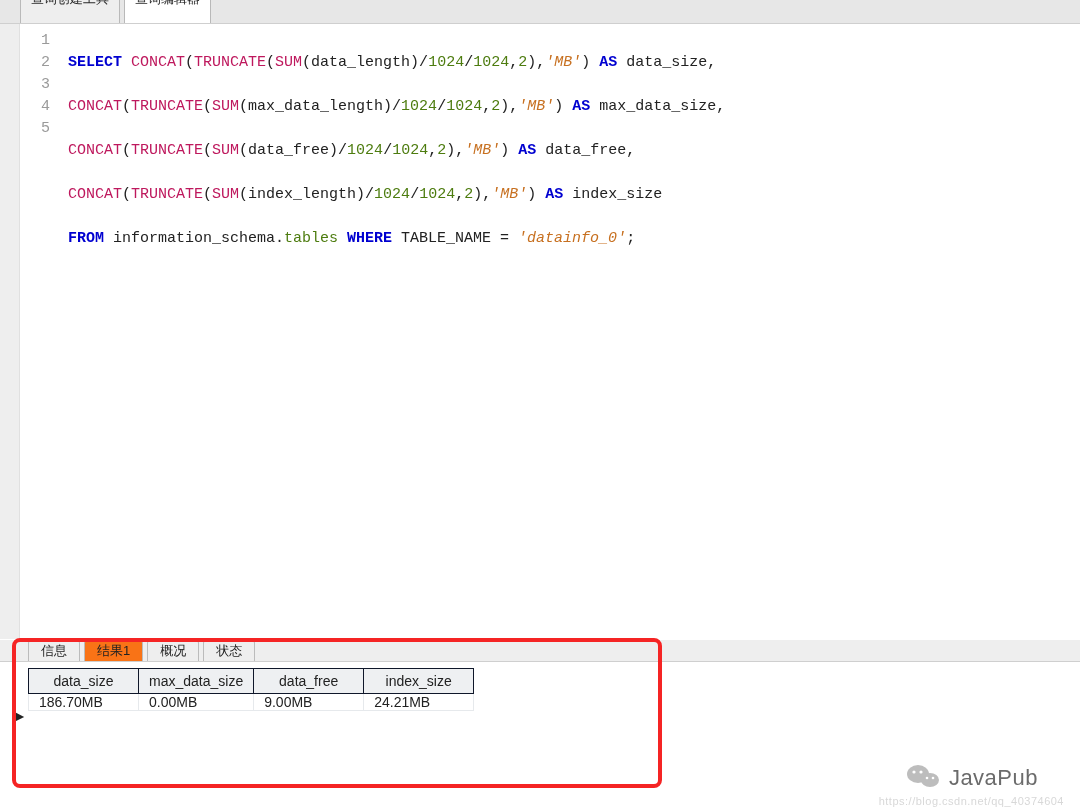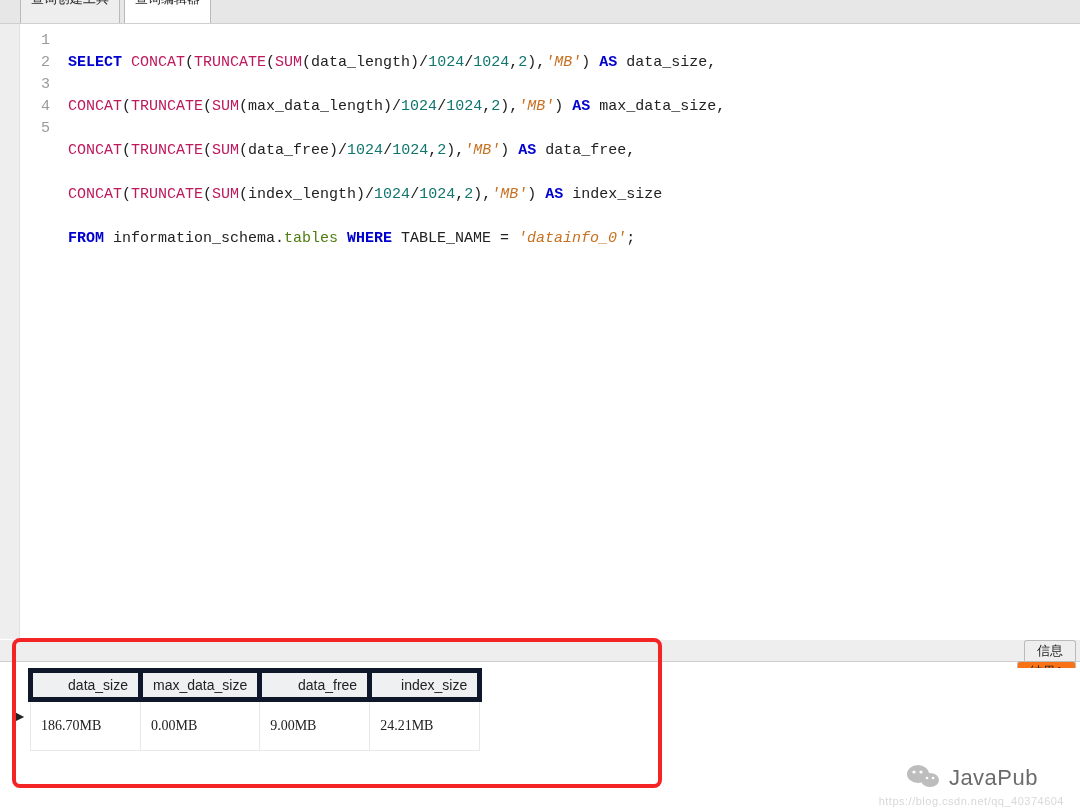--- a/index.html
+++ b/index.html
@@ -57,61 +57,60 @@
     flex:1;
     padding: 6px 0 0 8px;
     font-family: Consolas,"Courier New",monospace;
     font-size: 15px;
     line-height: 22px;
     white-space: pre;
     color: #222;
   }
   .kw { color: #0000d0; font-weight: bold; }
   .fn { color: #be185d; }
-  .num { color: #0f766e; }
+  .num { color: #4d7c0f; }
   .str { color: #c77020; font-style: italic; }
   .tbl { color: #4d7c0f; }
 
   
   .bottom {
     position:absolute; left:0; right:0; top:640px; height:160px;
   }
   .result-tabs{
     height:22px;
     background:#eee;
     display:flex;
     align-items:flex-end;
     padding-left:28px;
     border-bottom:1px solid #cfcfcf;
-    flex-direction:column;
   }
   .result-tabs .rtab{
     height:21px;line-height:20px;padding:0 12px;
     border:1px solid #bbb;border-bottom:none;border-radius:3px 3px 0 0;
     background:#eee;margin-right:4px;color:#222;cursor:pointer;
     font-size:13px;
   }
   .result-tabs .rtab.active{ background:#f97316;}
   .result-area{
     background:#fff;height:138px;position:relative;
   }
   .result-table{
     border-collapse:collapse;
     margin-top:6px;margin-left:28px;
     font-size:14px;color:#222;
   }
   .result-table th{
-    text-align:right;font-weight:normal;
+    text-align:center;font-weight:normal;
     background:#eef0f2;
-    border:5px solid #0f172a;
+    border:1px solid #0f172a;
     padding:4px 10px;min-width:110px;
   }
   .result-table td{
     border:1px solid #e6e9ec;
-    padding:16px 10px;background:#fff;font-family:Liberation Serif, serif;
+    padding:0 10px;background:#fff;
   }
   .row-marker{
     position:absolute;left:15px;top:41px;
     font-size:12px;color:#222;
   }
   
   .redbox{
     position:absolute;
     top:638px;left:12px;width:650px;height:150px;
     border:4px solid #f52424;border-radius:8px;

